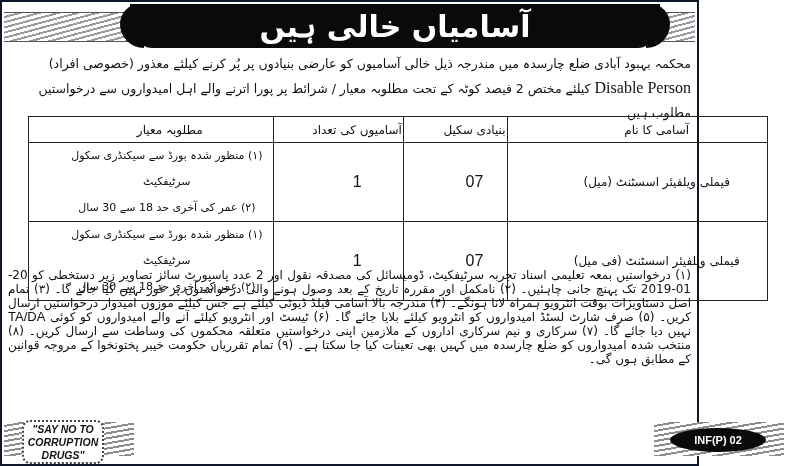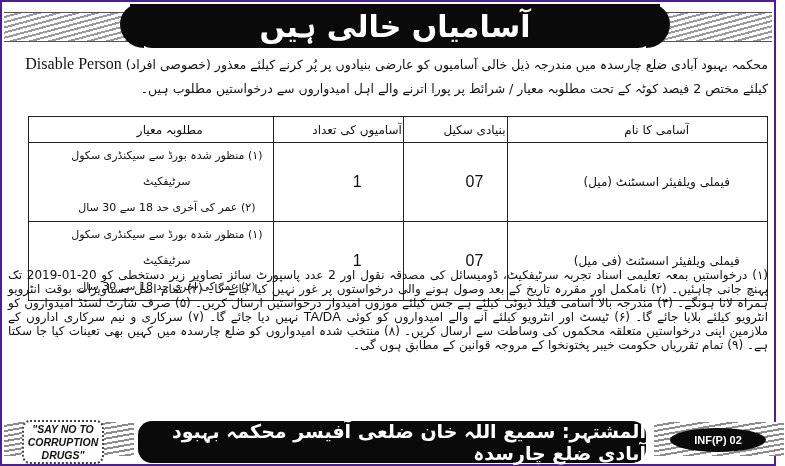--- a/index.html
+++ b/index.html
@@ -1,19 +1,19 @@
 <!DOCTYPE html>
 <html><head>
   <meta charset="utf-8">
   <style>
     * { margin: 0; padding: 0; box-sizing: border-box; }
     html, body { width: 785px; height: 466px; background: #ffffff; overflow: hidden; }
     body { font-family: "DejaVu Sans", sans-serif; color: #111; position: relative; }
 
-    .frame { position: absolute; left: 0; top: 0; width: 776px; height: 466px; border: 2px solid #4c1d95; background: #fff; }
+    .frame { position: absolute; left: 0; top: 0; width: 699px; height: 466px; border: 2px solid #0f172a; background: #fff; }
 
     
     .hatch {
       position: absolute; top: 10px; height: 30px;
       background: repeating-linear-gradient(165deg, #ffffff 0px, #ffffff 3px, #9a9a9a 3px, #9a9a9a 5px);
       border-top: 1px solid #555; border-bottom: 1px solid #555;
     }
     .hatch.left { left: 2px; width: 135px; }
     .hatch.right { right: 2px; width: 140px; }
     .title-pill {
@@ -154,18 +154,15 @@
 
   <div class="footer-hatch a"></div>
   <div class="footer-hatch b"></div>
 
   <div class="slogan">
     <span>"SAY NO TO</span>
     <span>CORRUPTION</span>
     <span>DRUGS"</span>
   </div>
 
-  <div class="advertiser">
-    <span>المشتہر: سمیع اللہ خان ضلعی آفیسر محکمہ بہبود آبادی ضلع چارسدہ</span>
-  </div>
 
   <div class="code">INF(P) 02</div>
 </div>
 
 </body></html>

